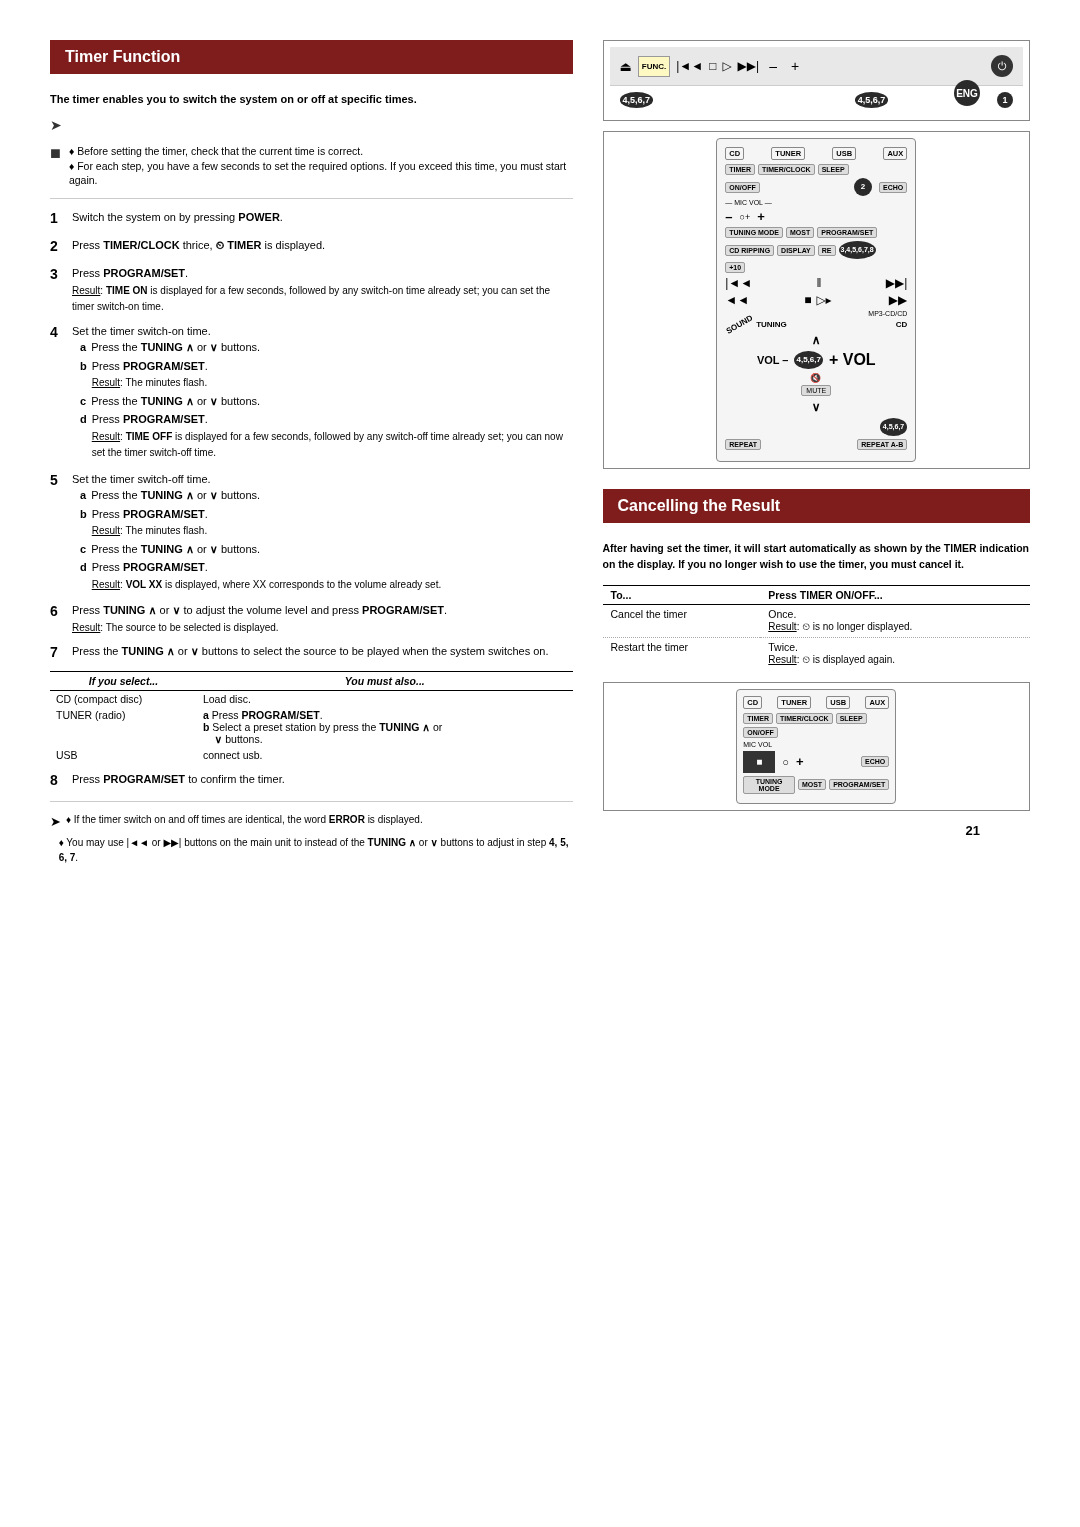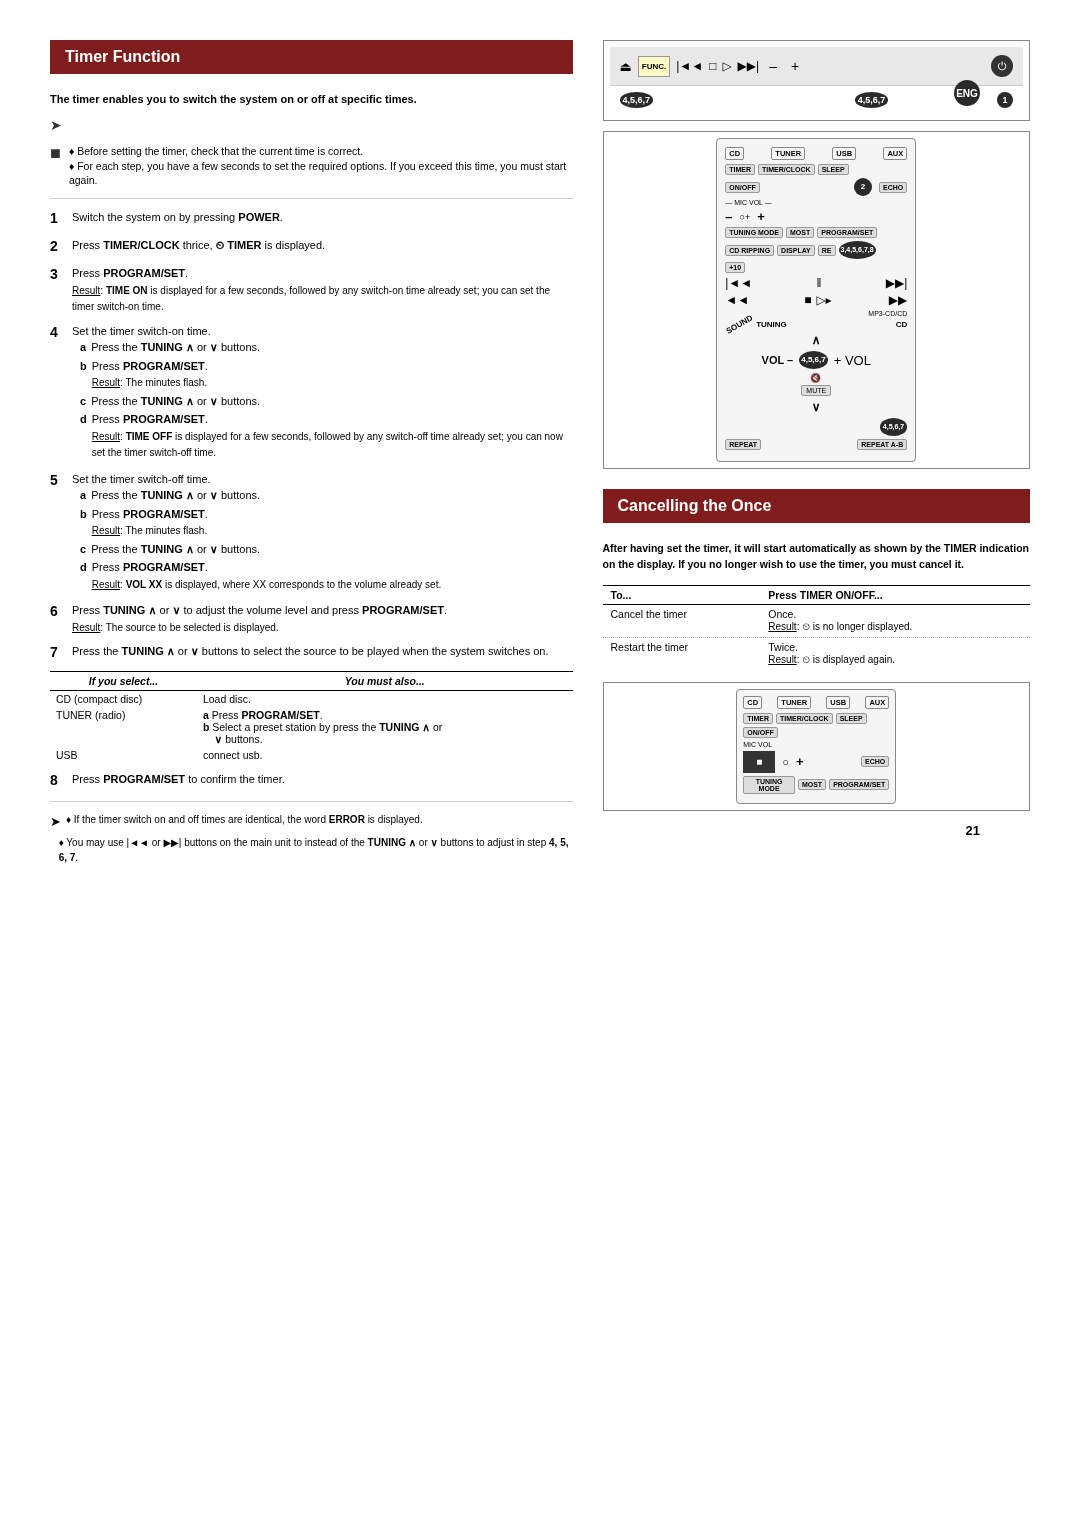--- a/index.html
+++ b/index.html
@@ -602,21 +602,21 @@
             <span style="font-size:8px; font-weight:bold; margin-right:4px;">TUNING</span>
             <span style="font-size:8px; font-weight:bold; margin-left:auto;">CD</span>
           </div>
 
           <div class="vol-area">
             <span style="font-size:12px; font-weight:bold;">∧</span>
           </div>
           <div class="vol-area">
             <span style="font-size:11px; font-weight:bold;">VOL –</span>
             <div class="vol-badge">4,5,6,7</div>
-            <span style="font-size:13px; font-weight:normal;">+ VOL</span>
+            <span style="font-size:16px; font-weight:bold;">+ VOL</span>
           </div>
           <div class="vol-area">
             <div style="display:flex;flex-direction:column;align-items:center;gap:2px;">
               <span style="font-size:9px;">🔇</span>
               <span class="mute-btn">MUTE</span>
             </div>
           </div>
           <div class="vol-area">
             <span style="font-size:12px; font-weight:bold;">∨</span>
           </div>
@@ -627,21 +627,21 @@
 
           <div class="remote-row">
             <span class="r-btn">REPEAT</span>
             <span style="flex:1;"></span>
             <span class="r-btn">REPEAT A-B</span>
           </div>
         </div>
       </div>
 
       <div style="margin-top: 20px;">
-        <div class="section-title cancelling">Cancelling the Once</div>
+        <div class="section-title cancelling">Cancelling the Result</div>
 
         <p class="cancel-intro">After having set the timer, it will start automatically as shown by the TIMER indication on the display. If you no longer wish to use the timer, you must cancel it.</p>
 
         <table class="timer-table">
           <thead>
             <tr>
               <th>To...</th>
               <th>Press TIMER ON/OFF...</th>
             </tr>
           </thead>

